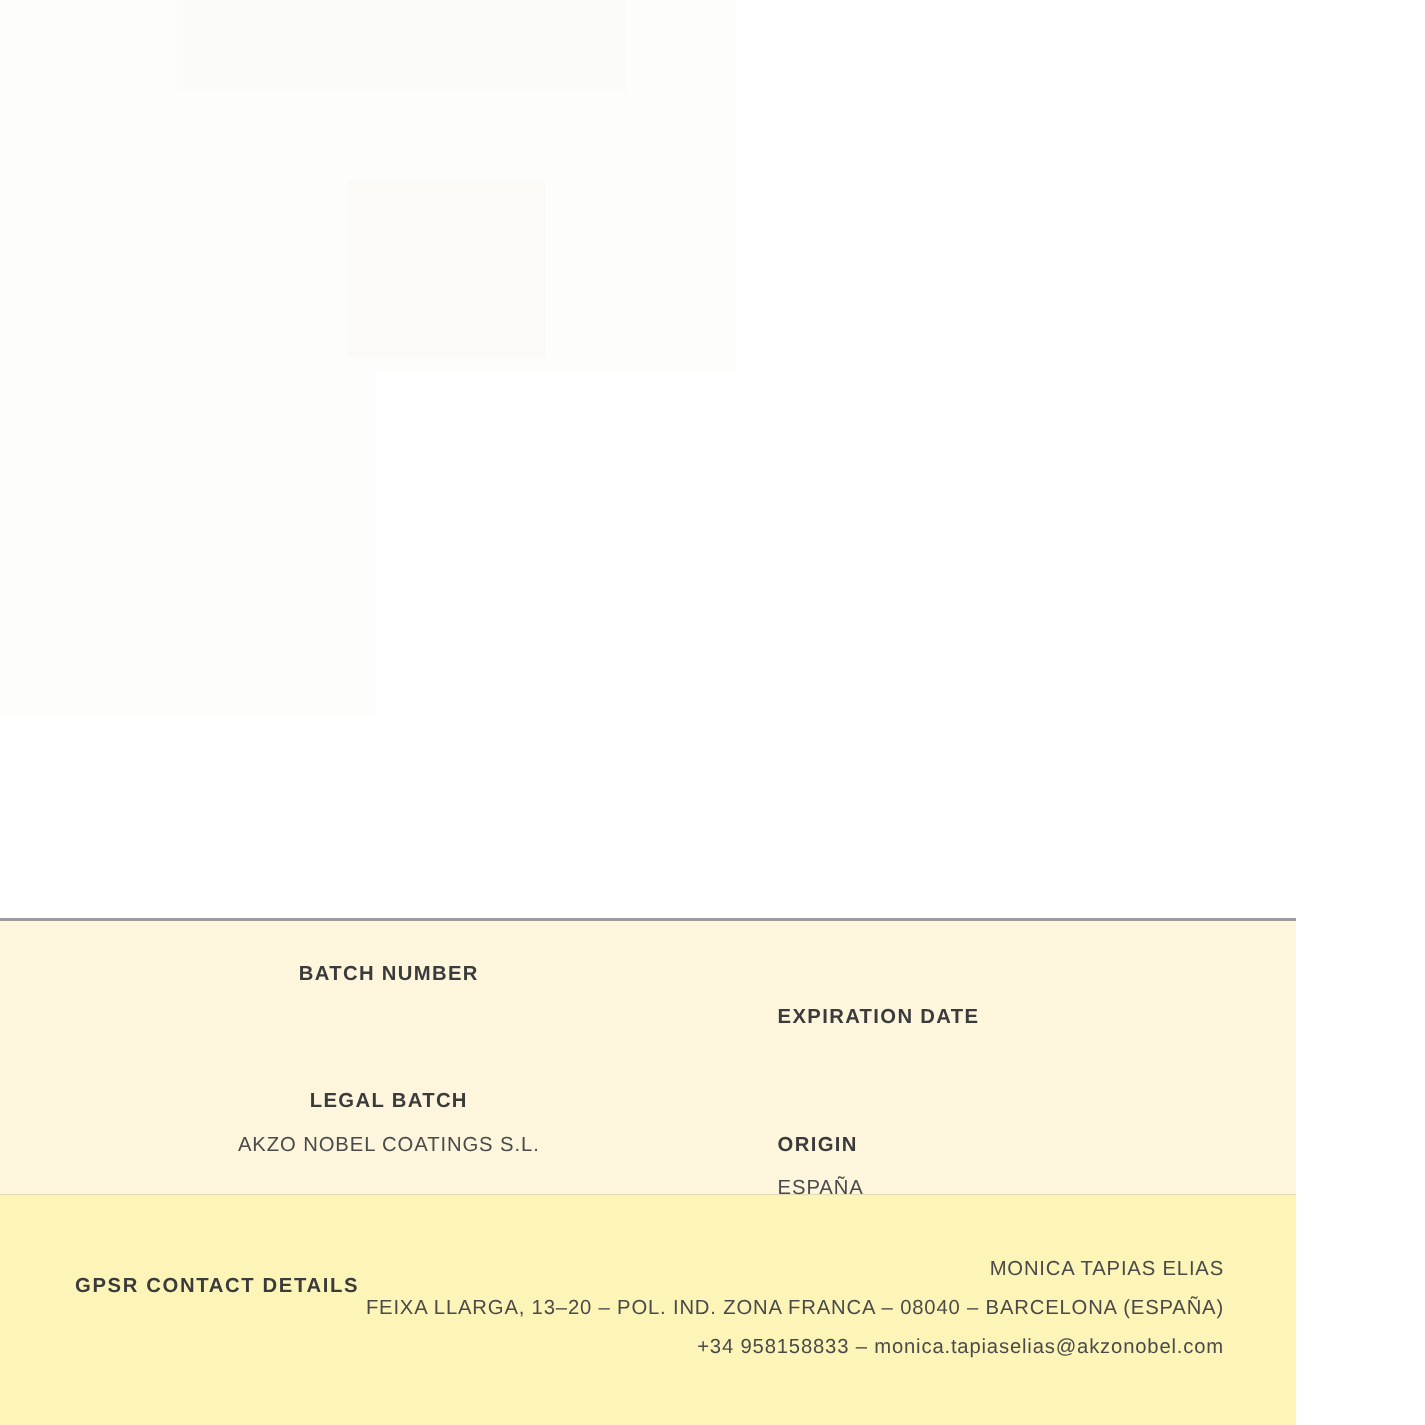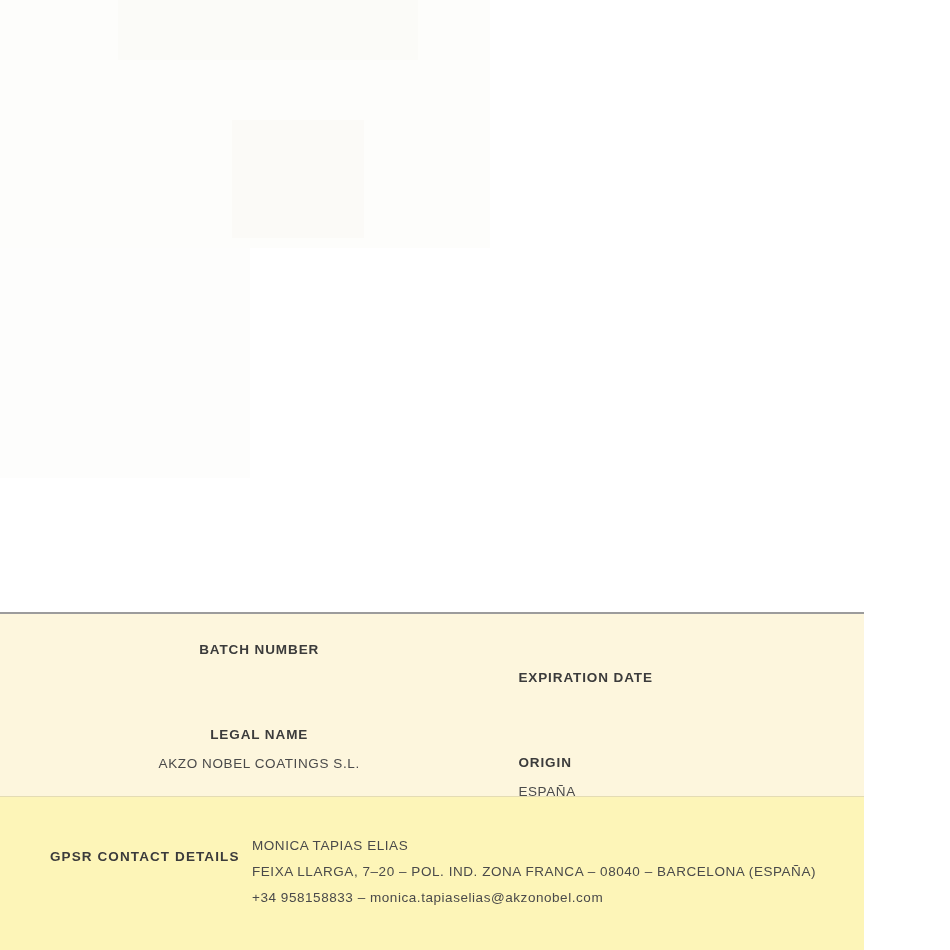--- a/index.html
+++ b/index.html
@@ -105,20 +105,21 @@
     top: 52px;
     font-size: 13.5px;
     font-weight: bold;
     letter-spacing: 1.1px;
     color: #3b3b3b;
   }
   .gpsr-lines {
     position: absolute;
     right: 48px;
     top: 36px;
+    text-align: right;
   }
   .gpsr-line {
     font-size: 13.5px;
     letter-spacing: 0.55px;
     color: #4a4a4a;
     line-height: 26px;
     white-space: nowrap;
   }
 </style>
 </head>
@@ -142,21 +143,21 @@
       <div class="col-a">
         <span class="field-label">BATCH NUMBER</span>
       </div>
       <div class="col-b">
         <span class="field-label">EXPIRATION DATE</span>
       </div>
     </div>
 
     <div class="info-row row2">
       <div class="col-a">
-        <span class="field-label">LEGAL NAME</span>
+        <span class="field-label">LEGAL BATCH</span>
       </div>
       <div class="col-b">
         <span class="field-label">ORIGIN</span>
       </div>
     </div>
 
     <div class="info-row row3">
       <div class="col-a">
         <span class="field-value">AKZO NOBEL COATINGS S.L.</span>
       </div>
@@ -166,18 +167,18 @@
     </div>
 
   </div>
 
   <div class="panel-separator"></div>
 
   <div class="gpsr-panel">
     <span class="gpsr-title">GPSR CONTACT DETAILS</span>
     <div class="gpsr-lines">
       <div class="gpsr-line">MONICA TAPIAS ELIAS</div>
-      <div class="gpsr-line">FEIXA LLARGA, 7–20 – POL. IND. ZONA FRANCA – 08040 – BARCELONA (ESPAÑA)</div>
+      <div class="gpsr-line">FEIXA LLARGA, 13–20 – POL. IND. ZONA FRANCA – 08040 – BARCELONA (ESPAÑA)</div>
       <div class="gpsr-line">+34 958158833 – monica.tapiaselias@akzonobel.com</div>
     </div>
   </div>
 
 </div>
 
 </body></html>

